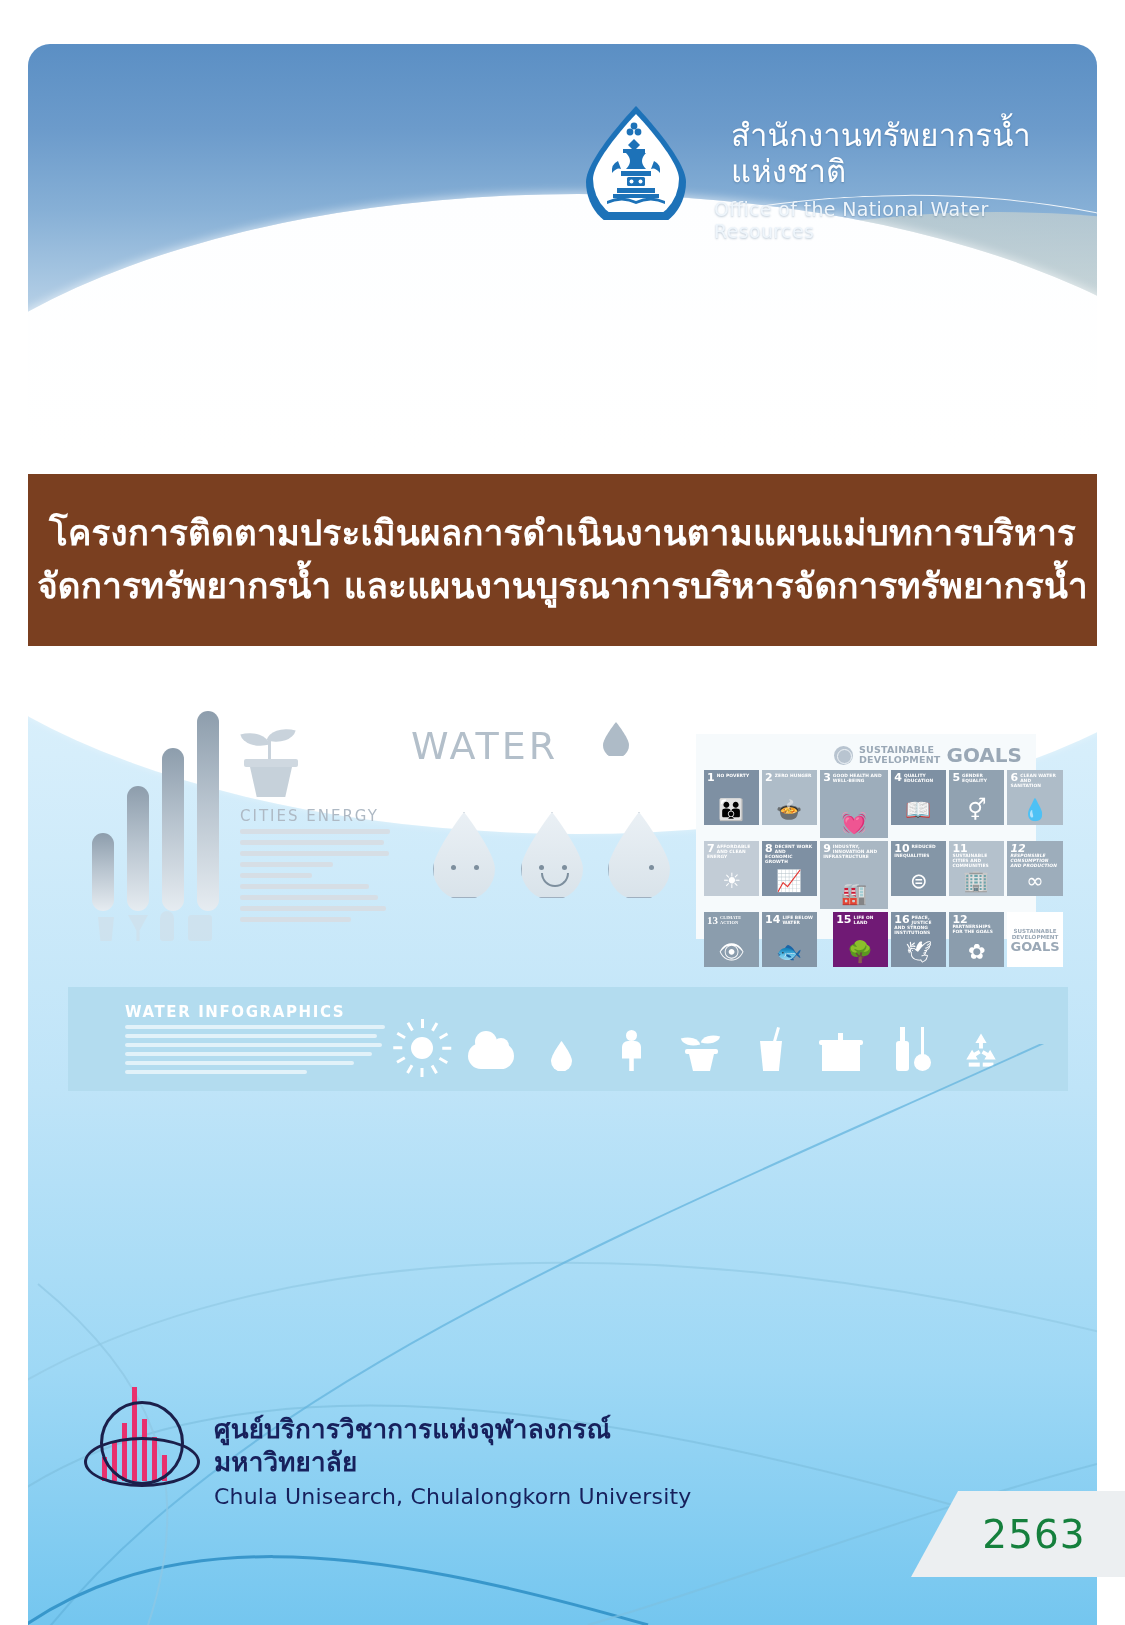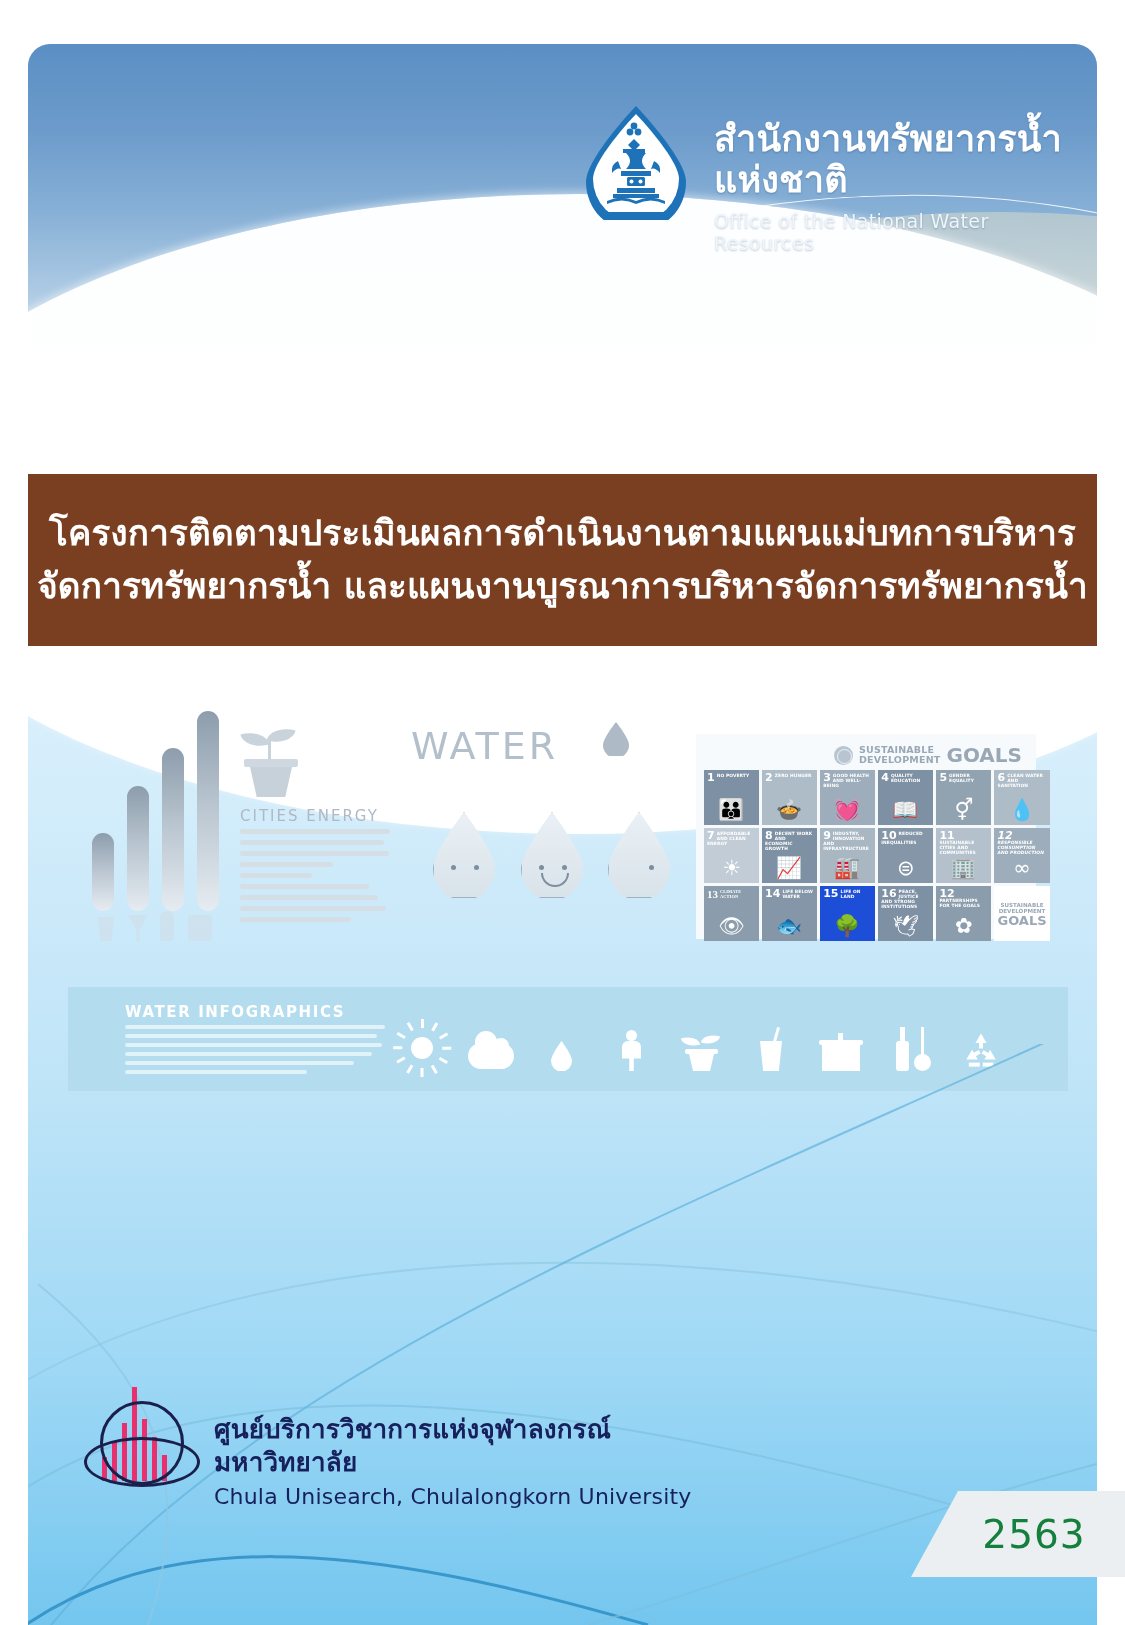--- a/index.html
+++ b/index.html
@@ -49,22 +49,22 @@
     clip-path:path("M50,0 C50,0 100,52 100,76 A50,50 0 1 1 0,76 C0,52 50,0 50,0 Z");
   }
   .onwr-inner{
     position:absolute;left:17px;top:12px;width:86px;height:98px;
     background:#ffffff;
     -webkit-clip-path:path("M43,0 C43,0 86,45 86,65 A43,43 0 1 1 0,65 C0,45 43,0 43,0 Z");
     clip-path:path("M43,0 C43,0 86,45 86,65 A43,43 0 1 1 0,65 C0,45 43,0 43,0 Z");
   }
   .onwr-em{position:absolute;left:17px;top:12px;width:86px;height:98px;}
   .org-text{padding-top:16px;}
-  .org-th{font-size:36px;font-weight:700;color:#ffffff;letter-spacing:.2px;line-height:1.15;
-          text-shadow:0 1px 2px rgba(30,70,110,.35);}
+  .org-th{font-size:31px;font-weight:400;color:#ffffff;letter-spacing:.2px;line-height:1.15;
+          text-shadow:0 1px 2px rgba(30,70,110,.35);margin-left:17px;}
   .org-en{font-size:19px;color:#eef5fb;margin-top:9px;letter-spacing:.35px;
           text-shadow:0 1px 2px rgba(30,70,110,.3);}
 
   
   .main-title{
     position:absolute;left:0;top:332px;width:1069px;text-align:center;
     font-size:45px;font-weight:700;color:#17205c;letter-spacing:.3px;
   }
 
   
@@ -370,21 +370,21 @@
             <div class="sdg-cell" style="background: rgb(139, 157, 173); font-family: Liberation Serif, serif;">
               <div class="sdg-num">13</div>
               <div class="sdg-lbl">CLIMATE ACTION</div>
               <div class="sdg-ic">👁</div>
             </div>
             <div class="sdg-cell" style="background: rgb(132, 150, 167);">
               <div class="sdg-num">14</div>
               <div class="sdg-lbl">LIFE BELOW WATER</div>
               <div class="sdg-ic">🐟</div>
             </div>
-            <div class="sdg-cell" style="background: #1d4ed8;">
+            <div class="sdg-cell" style="background: #701a75; margin-left: 13px;">
               <div class="sdg-num">15</div>
               <div class="sdg-lbl">LIFE ON LAND</div>
               <div class="sdg-ic">🌳</div>
             </div>
             <div class="sdg-cell" style="background: rgb(126, 144, 163);">
               <div class="sdg-num">16</div>
               <div class="sdg-lbl">PEACE, JUSTICE AND STRONG INSTITUTIONS</div>
               <div class="sdg-ic">🕊</div>
             </div>
             <div class="sdg-cell" style="background: rgb(139, 157, 173);">

